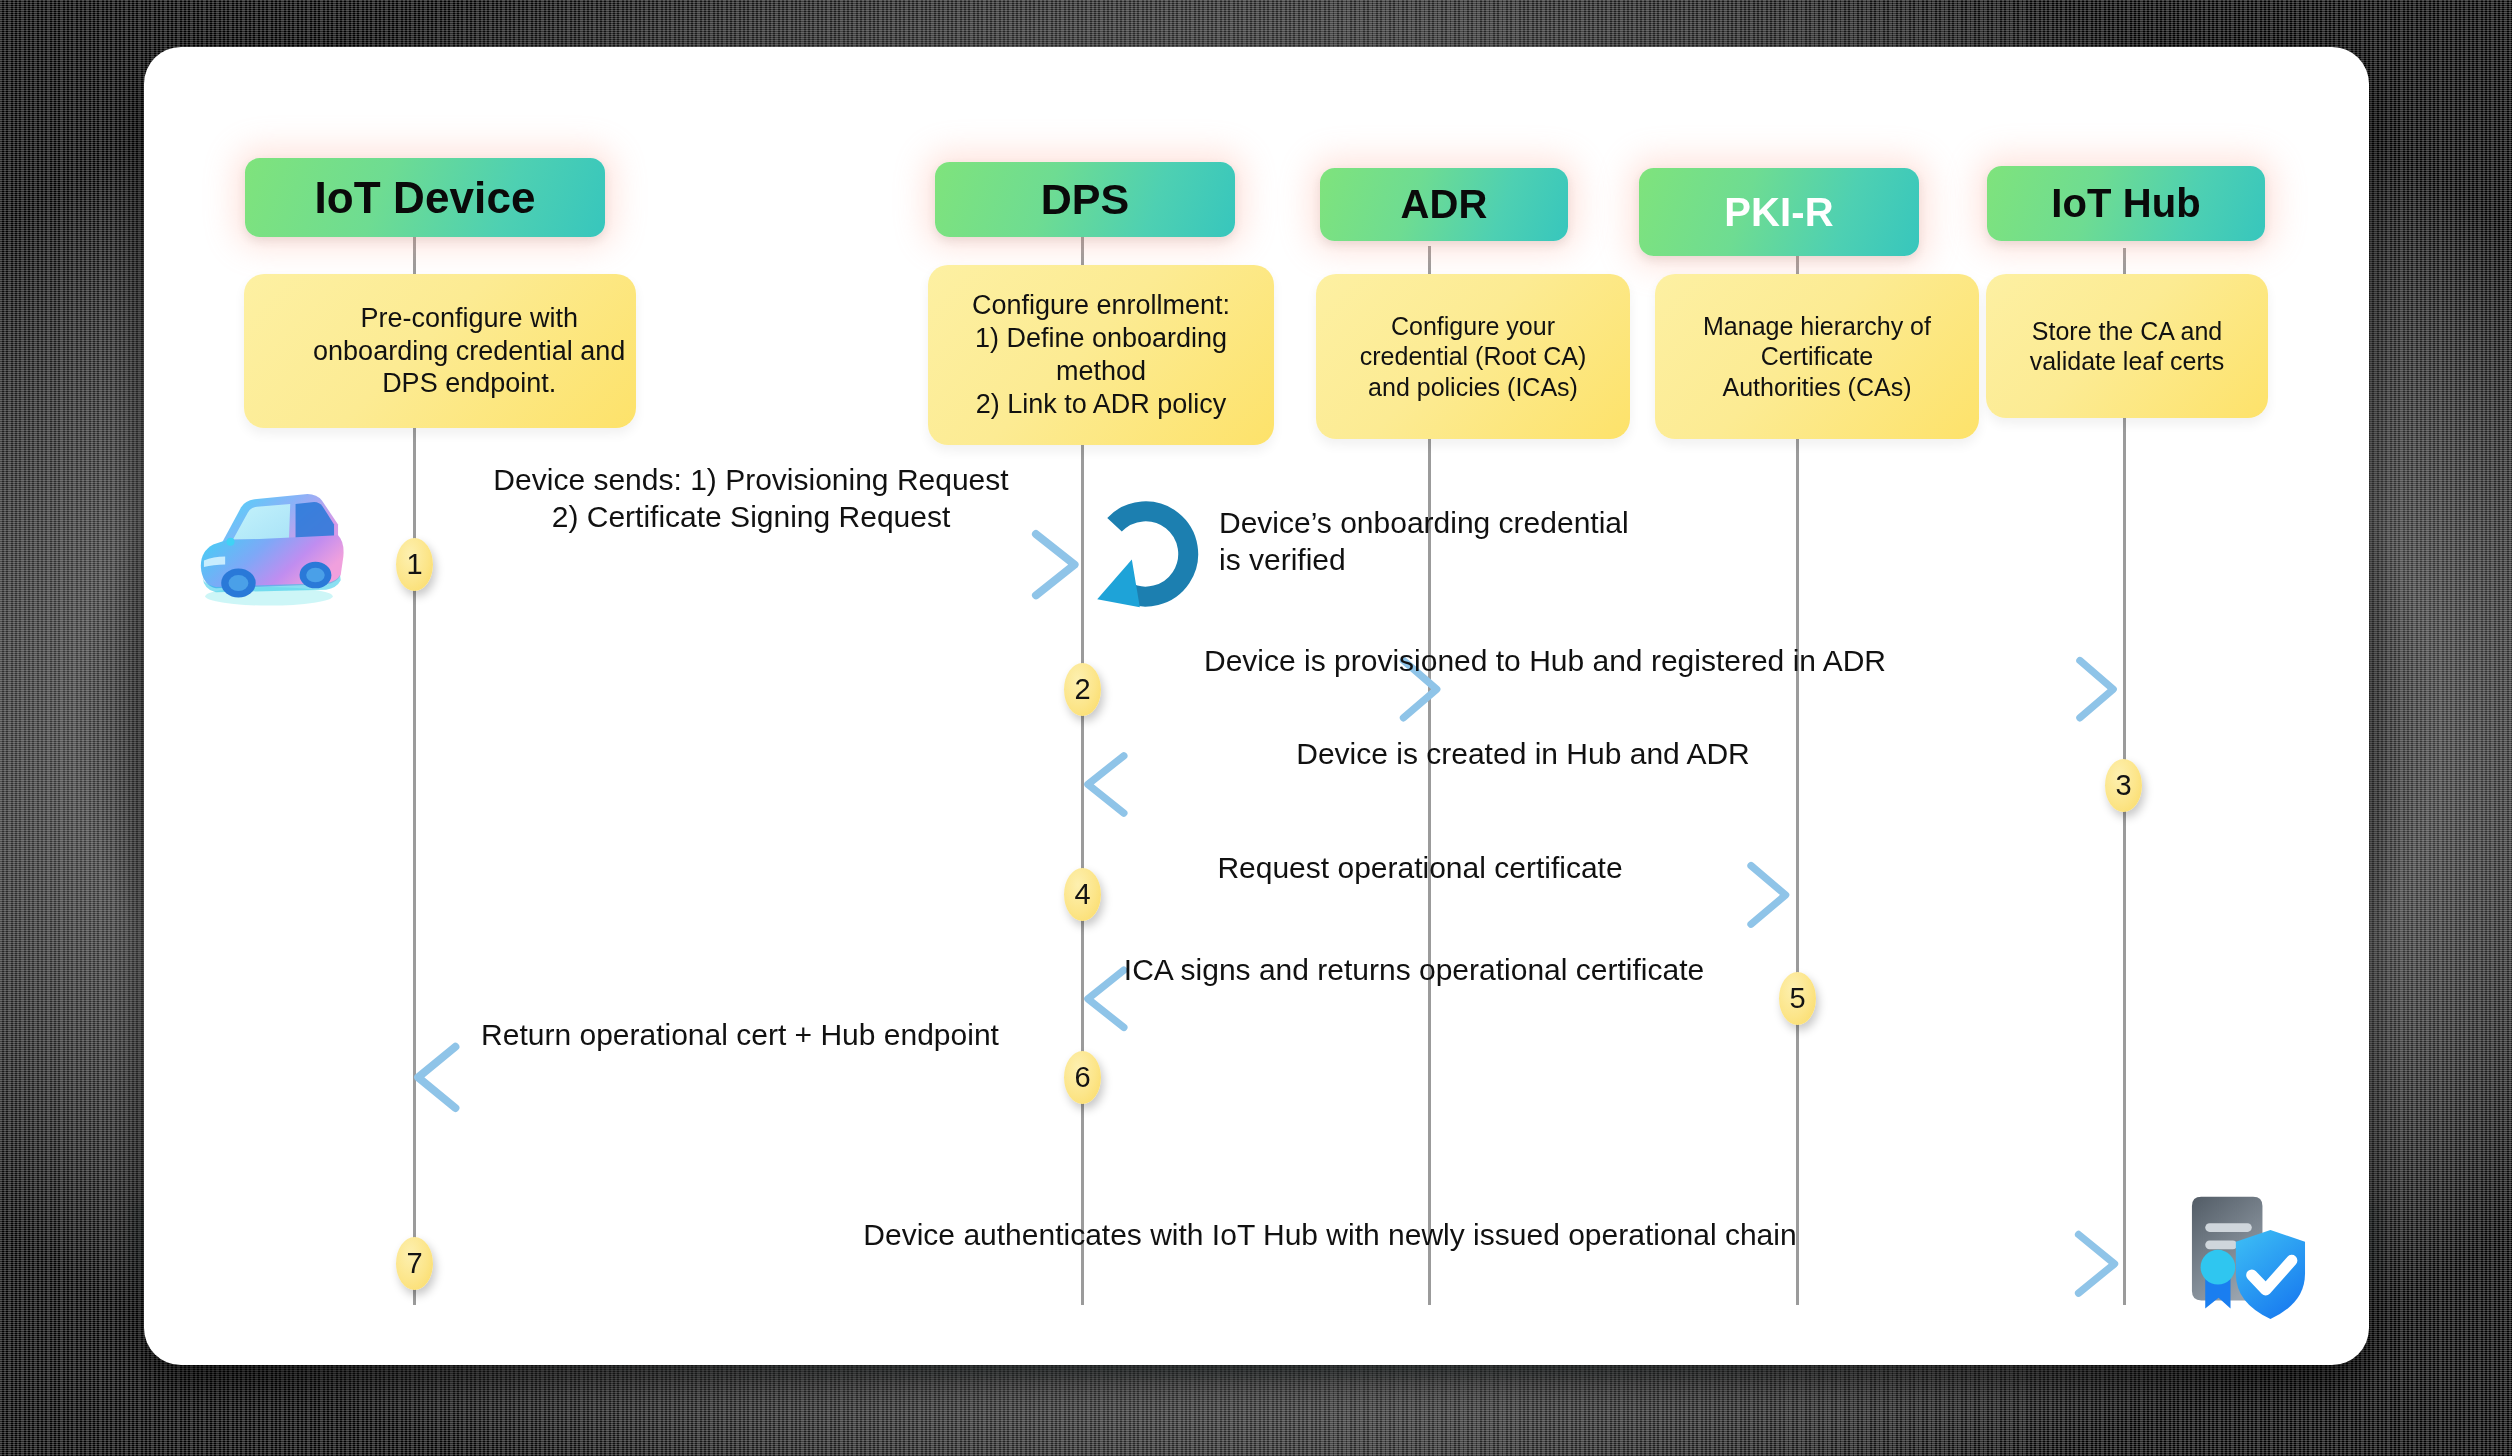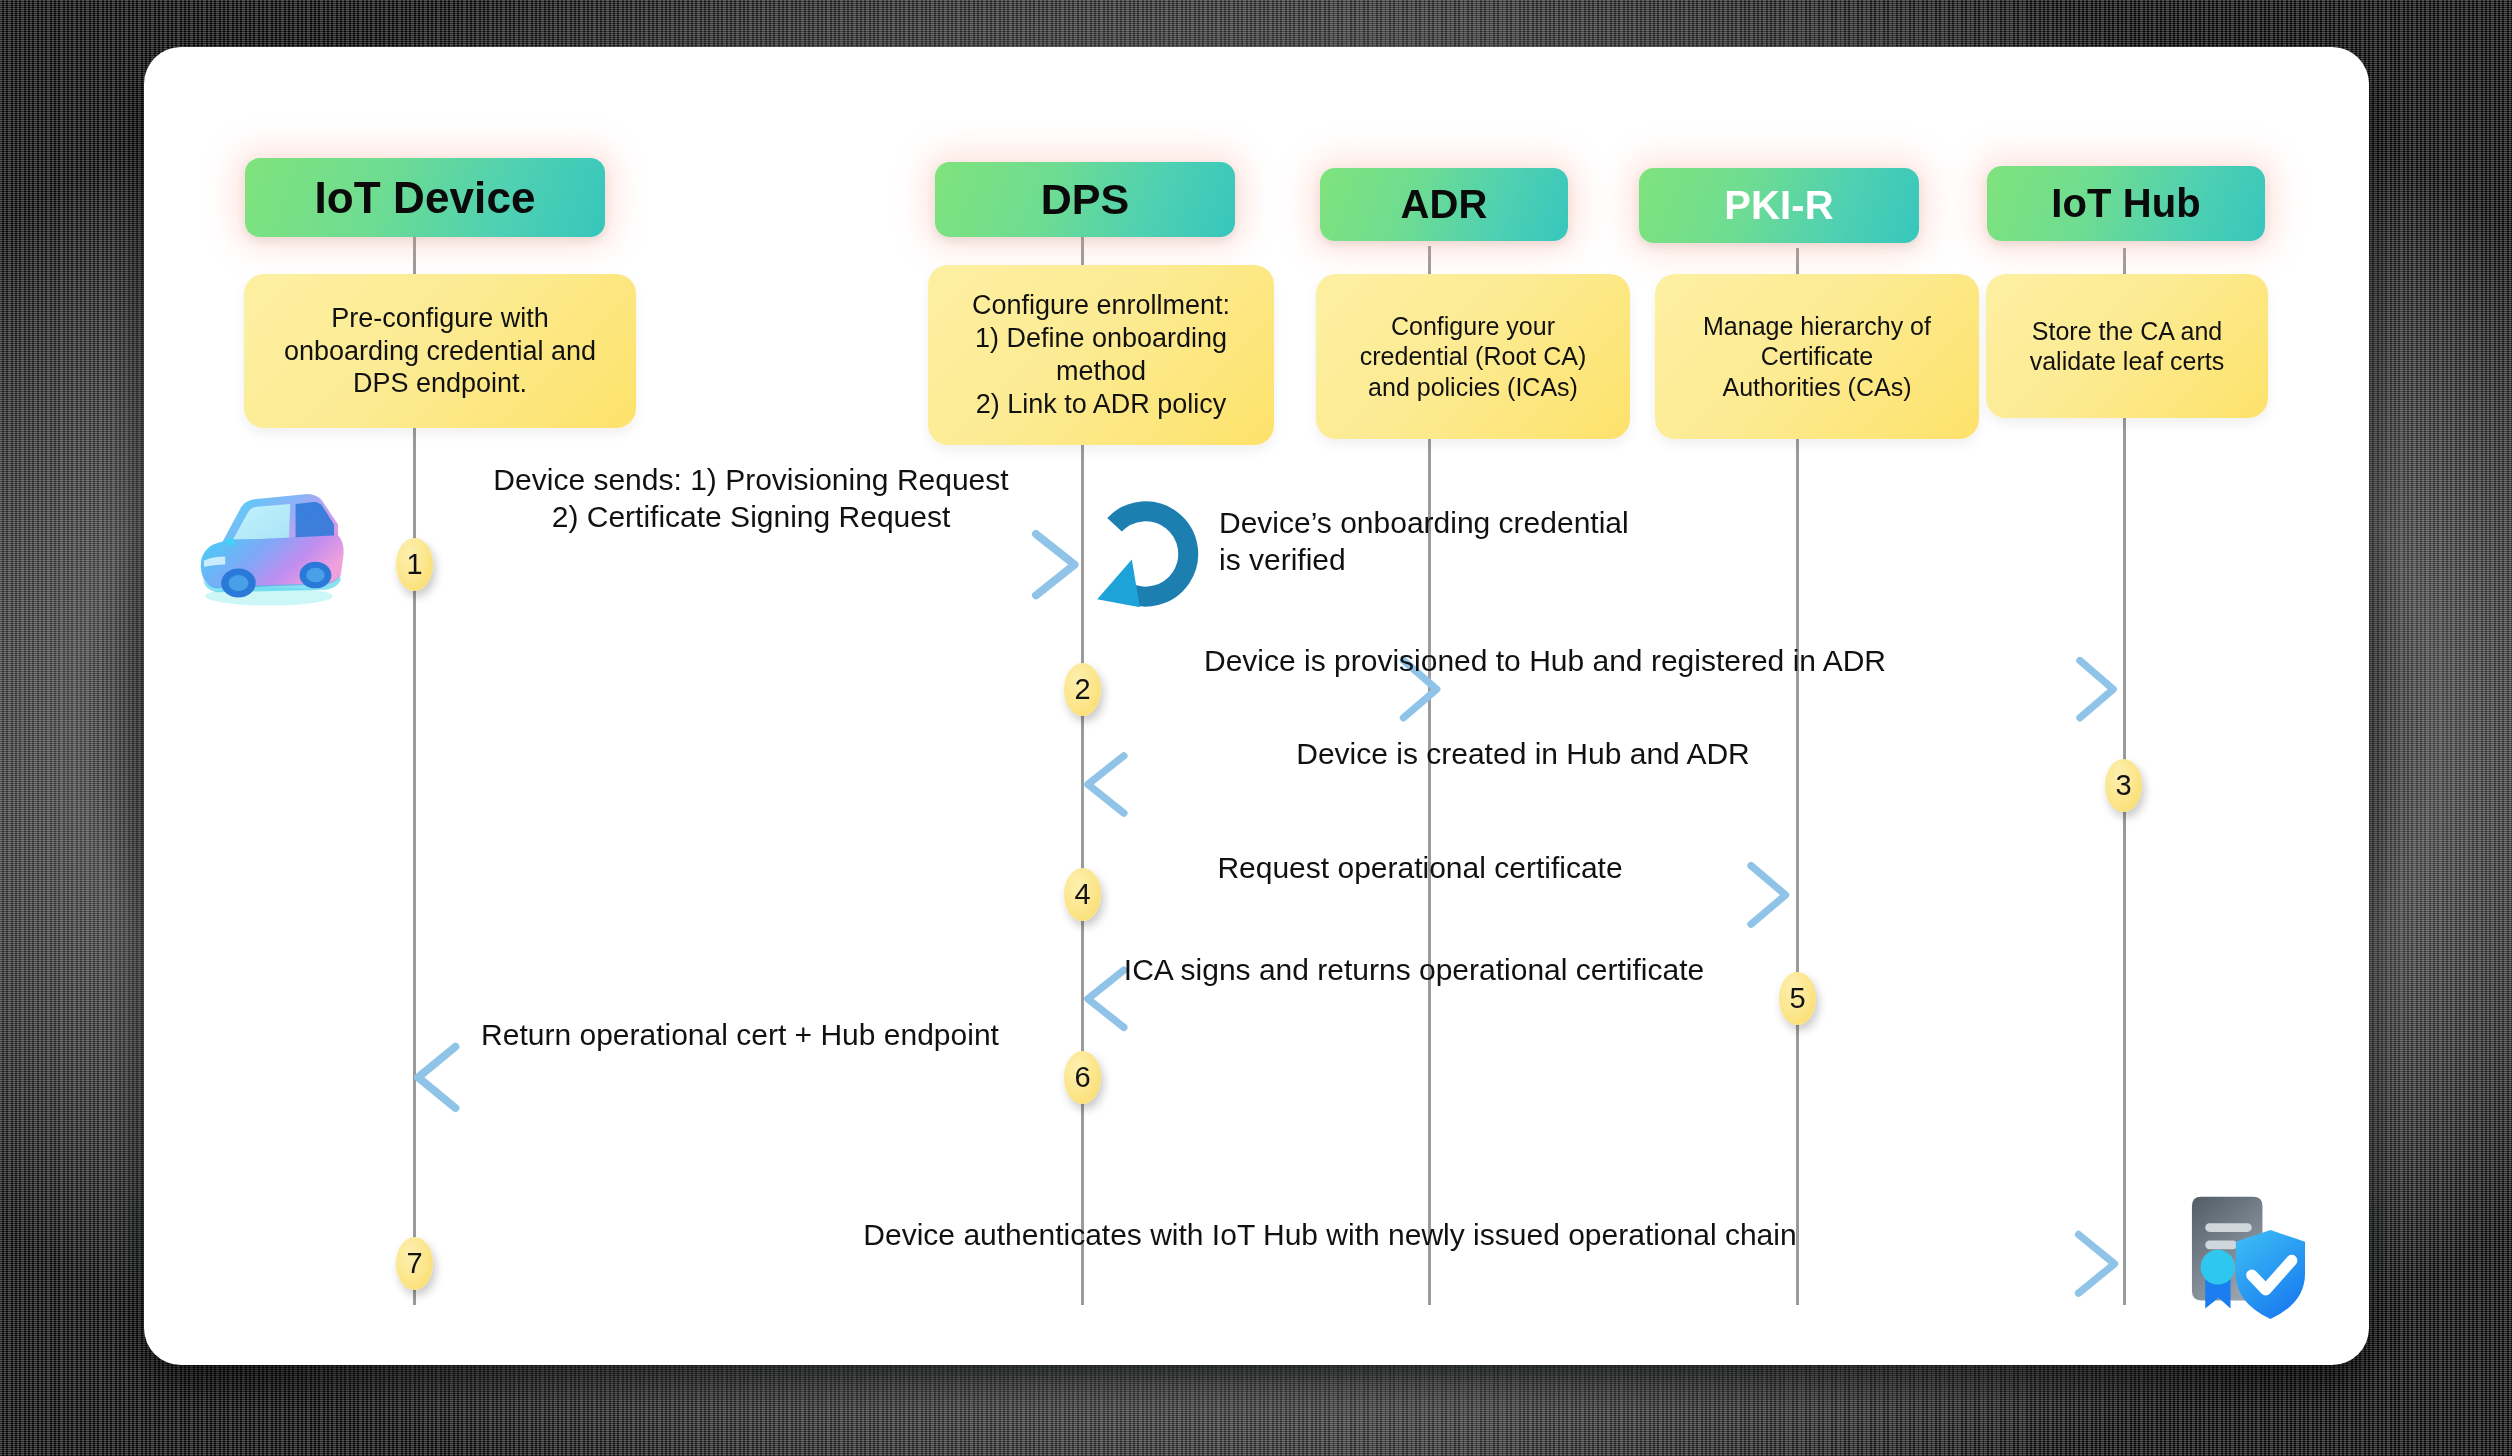--- a/index.html
+++ b/index.html
@@ -100,28 +100,28 @@
 
   <div class="chip" style="left:245px;top:158px;width:360px;height:79px;font-size:44px;">
     <span>IoT Device</span>
   </div>
   <div class="chip" style="left:935px;top:162px;width:300px;height:75px;font-size:43px;">
     <span>DPS</span>
   </div>
   <div class="chip" style="left:1320px;top:168px;width:248px;height:73px;font-size:40px;">
     <span>ADR</span>
   </div>
-  <div class="chip light" style="left:1639px;top:168px;width:280px;height:75px;font-size:40px;">
+  <div class="chip light" style="left:1639px;top:168px;width:280px;height:88px;font-size:40px;">
     <span>PKI-R</span>
   </div>
   <div class="chip" style="left:1987px;top:166px;width:278px;height:75px;font-size:40px;">
     <span>IoT Hub</span>
   </div>
 
-  <div class="note" style="left:244px;top:274px;width:392px;height:154px;font-size:27px;">
+  <div class="note" style="left:244px;top:274px;width:392px;height:154px;font-size:27px;justify-content:flex-end;">
     <span style="white-space:pre-line;">Pre-configure with
 onboarding credential and
 DPS endpoint.</span>
   </div>
   <div class="note" style="left:928px;top:265px;width:346px;height:180px;font-size:27px;">
     <span style="white-space:pre-line;">Configure enrollment:
 1) Define onboarding
 method
 2) Link to ADR policy</span>
   </div>

